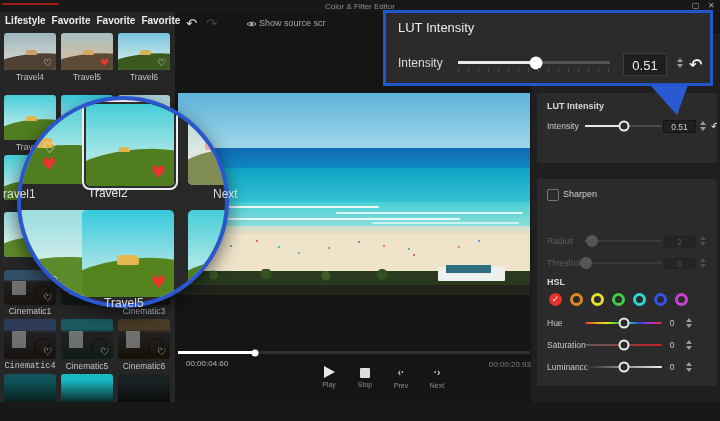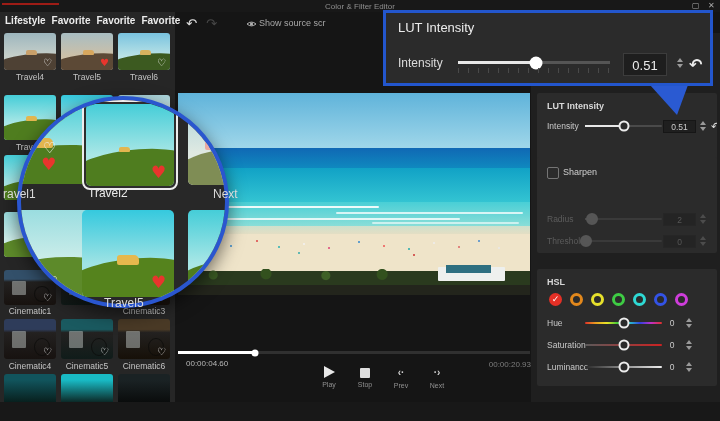--- a/index.html
+++ b/index.html
@@ -222,21 +222,21 @@
         </div>
         <div class="valbox">0.51</div>
         <div class="spin">
             <i class="up"></i>
             <i class="dn"></i>
           </div>
         <div class="reseticon">↶</div>
       </div>
     </div>
 
-    <div class="card dis" style="top:124px;height:96px;">
+    <div class="card dis" style="top:146px;height:96px;">
       <div class="checkbox" style="top:10px;"></div>
       <div class="ctitle" style="left:26px;top:10px;color:#cfcfcf;font-weight:normal;">Sharpen</div>
       <div class="srow" style="top:55px;">
         <span class="slabel">Radius</span>
         <div class="track">
           <div class="fill" style="width: 9%;"></div>
           <i class="knob" style="left: 9%;"></i>
         </div>
         <div class="valbox">2</div>
         <div class="spin">
@@ -391,21 +391,21 @@
 
     <div class="thumb cine v-c4" style="left:4px;top:307px;height:40px;">
       <span class="heart outline"></span>
       </div>
     <div class="thumb cine v-c5" style="left:61px;top:307px;height:40px;">
       <span class="heart outline"></span>
       </div>
     <div class="thumb cine v-c6" style="left:118px;top:307px;height:40px;">
       <span class="heart outline"></span>
       </div>
-    <span class="tlabel" style="left:4px;top:349px;">Cinematic4</span>
+    <span class="tlabel" style="left:4px;top:349px;font-family:Liberation Mono, monospace;">Cinematic4</span>
     <span class="tlabel" style="left:61px;top:349px;">Cinematic5</span>
     <span class="tlabel" style="left:118px;top:349px;">Cinematic6</span>
 
     <div class="thumb v-ta" style="left:4px;top:362px;height:28px;border-radius:3px 3px 0 0;"></div>
     <div class="thumb v-tb" style="left:61px;top:362px;height:28px;border-radius:3px 3px 0 0;"></div>
     <div class="thumb v-tc" style="left:118px;top:362px;height:28px;border-radius:3px 3px 0 0;"></div>
   </div>
 
   <div class="circle">
 

